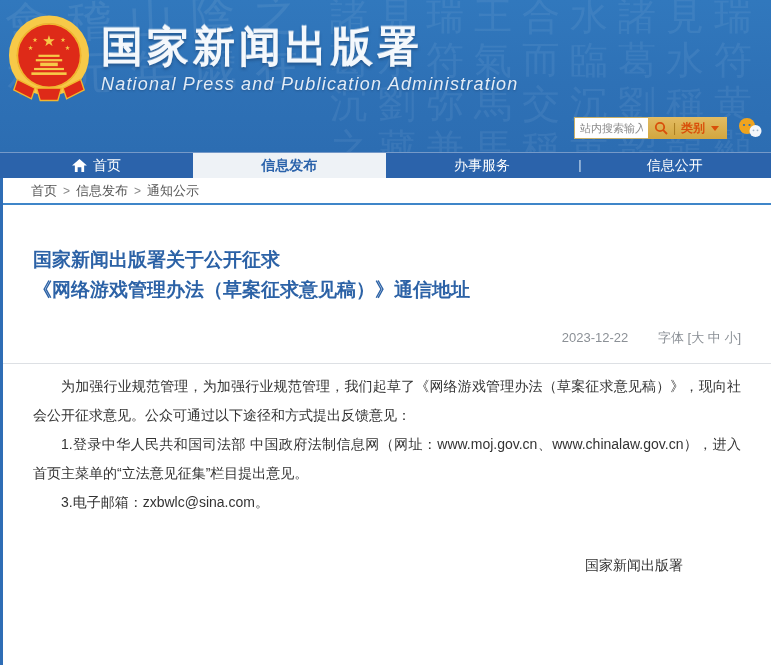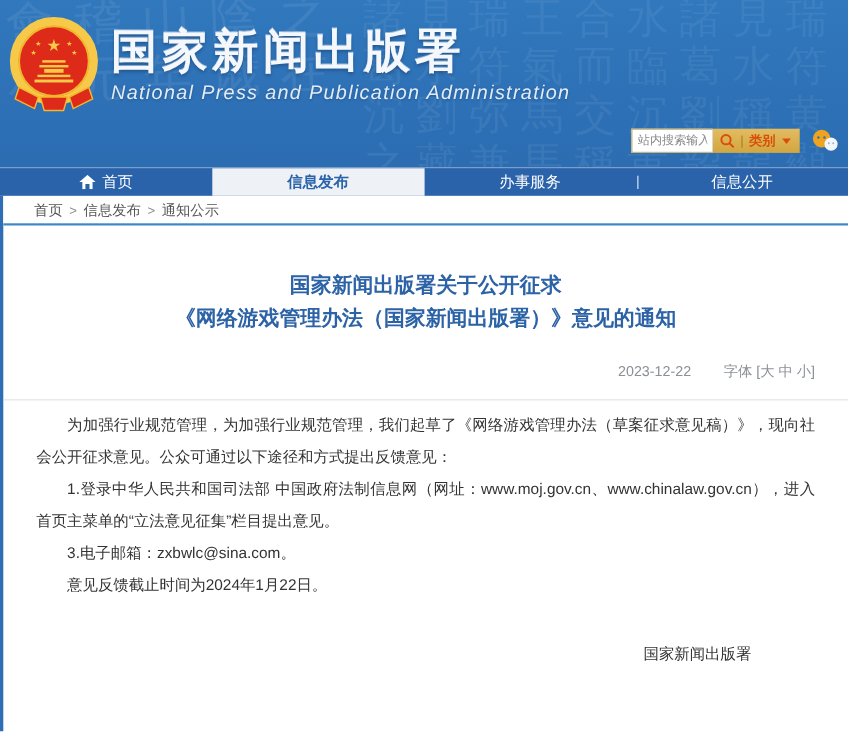--- a/index.html
+++ b/index.html
@@ -64,21 +64,21 @@
   .page-body { border-left:3px solid #2f6db5; min-height:487px; background:#fff; }
   .breadcrumb {
     height:27px; display:flex; align-items:center; padding-left:28px;
     font-size:13px; color:#555; border-bottom:2px solid #3f86c9; background:#fff;
   }
   .crumb { cursor:pointer; }
   .crumb-sep { margin:0 6px; color:#888; font-size:12px; }
   
   .article { padding:0 30px; }
   .art-title {
-    margin-top:40px; text-align:center; color:#2c62a6; font-weight:bold;
+    margin-top:40px; color:#2c62a6; font-weight:bold;
     font-size:19px; line-height:30px;
   }
   .art-meta {
     margin-top:24px; text-align:right; color:#8b9096; font-size:13px;
   }
   .art-meta .font-ctl { margin-left:26px; cursor:pointer; }
   .meta-divider { border:none; border-top:1px solid #dde0e4; margin:16px -30px 0 -30px; }
   .body-text { margin-top:8px; }
   .body-text p {
     font-size:14px; color:#333; line-height:29px; text-indent:2em; text-align:justify;
@@ -169,35 +169,34 @@
     <span class="crumb">首页</span>
     <span class="crumb-sep">&gt;</span>
     <span class="crumb">信息发布</span>
     <span class="crumb-sep">&gt;</span>
     <span class="crumb">通知公示</span>
   </div>
 
   <div class="article">
     <div class="art-title">
       <div>国家新闻出版署关于公开征求</div>
-      <div>《网络游戏管理办法（国家新闻出版署）》意见的通知</div>
+      <div>《网络游戏管理办法（草案征求意见稿）》通信地址</div>
     </div>
 
     <div class="art-meta">
       <span>2023-12-22</span>
       <span class="font-ctl">字体 [大 中 小]</span>
     </div>
 
     <hr class="meta-divider">
 
     <div class="body-text">
       <p>为加强行业规范管理，为加强行业规范管理，我们起草了《网络游戏管理办法（草案征求意见稿）》，现向社会公开征求意见。公众可通过以下途径和方式提出反馈意见：</p>
       <p>1.登录中华人民共和国司法部 中国政府法制信息网（网址：www.moj.gov.cn、www.chinalaw.gov.cn），进入首页主菜单的“立法意见征集”栏目提出意见。</p>
       <p>3.电子邮箱：zxbwlc@sina.com。</p>
-      <p>意见反馈截止时间为2024年1月22日。</p>
     </div>
 
     <div class="sig-block">
       <div class="sig-name">国家新闻出版署</div>
 
     </div>
 
   </div>
 </div>
 

